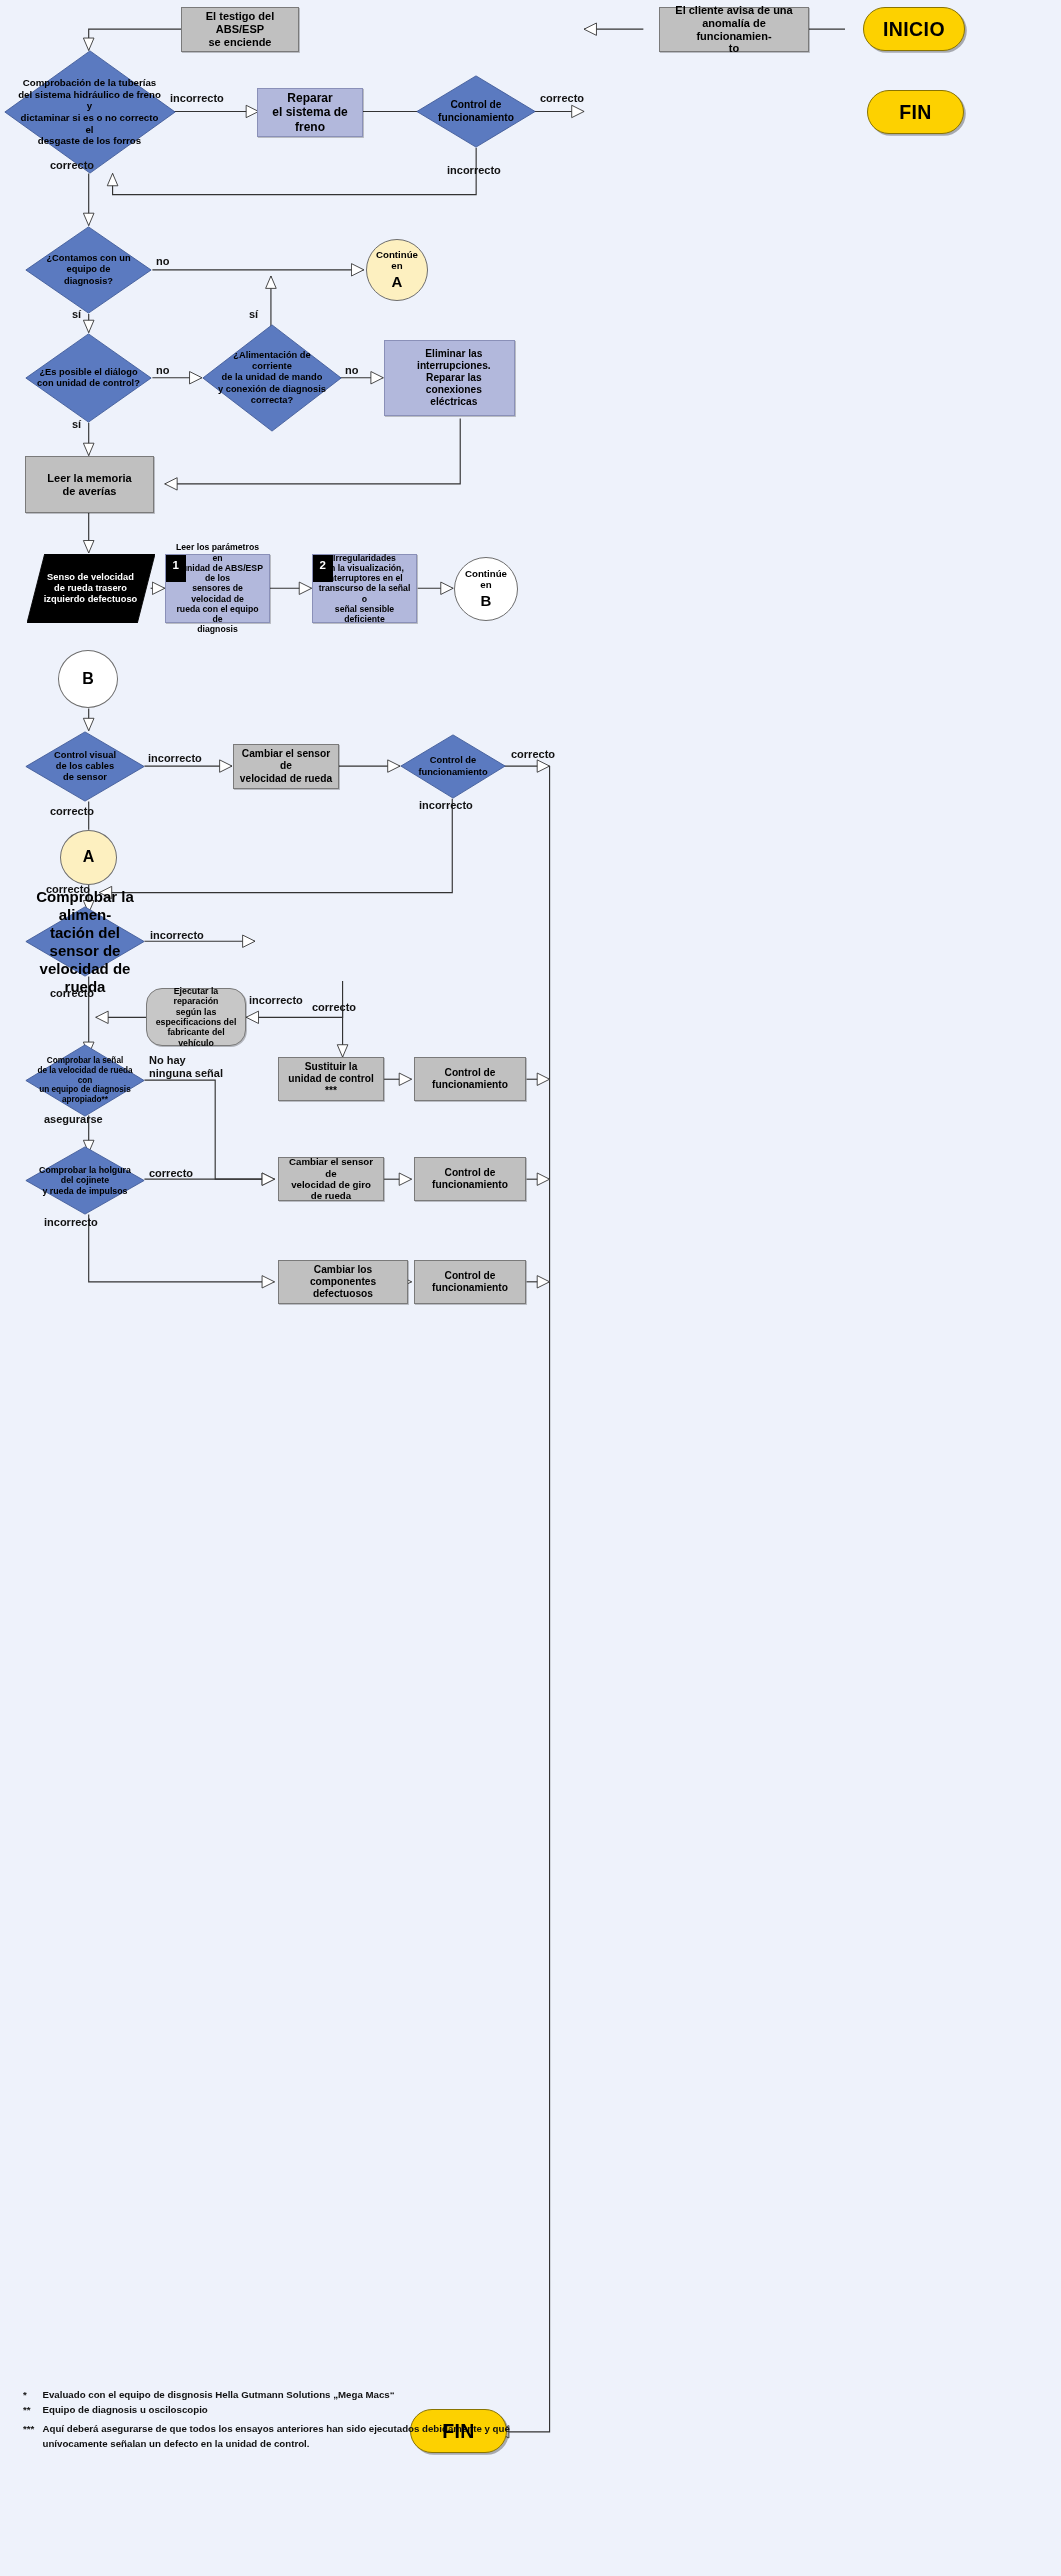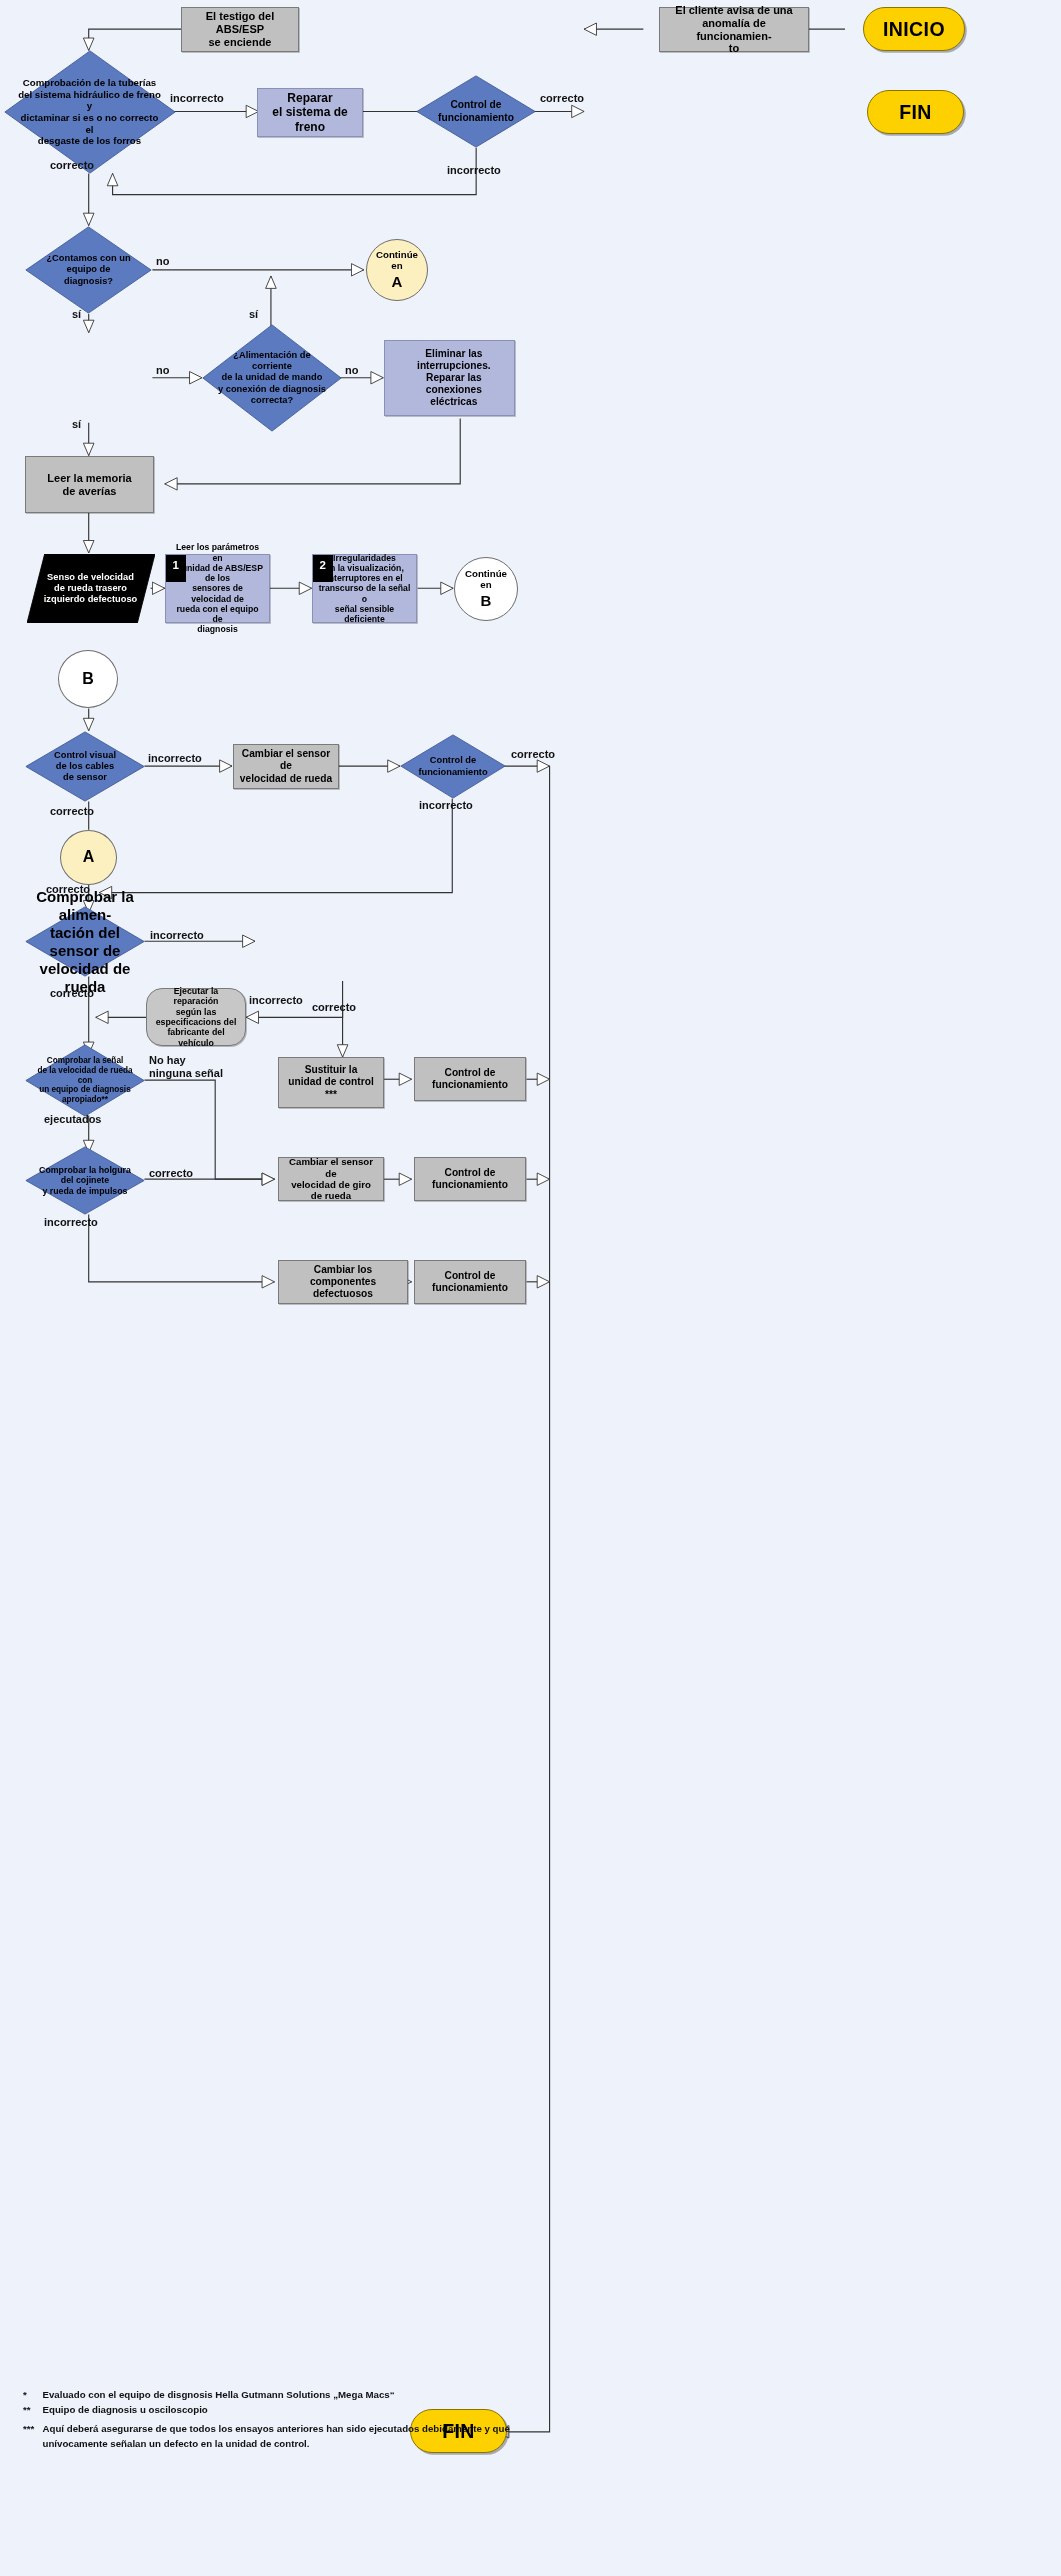--- a/index.html
+++ b/index.html
@@ -211,20 +211,27 @@
     </svg>
     <div class="txt" style="font-size:9.3px;white-space:pre-line;">¿Contamos con un equipo de
 diagnosis?</div>
   </div>
 
   <div class="node conn conn-yellow" style="left:366px;top:239px;width:62px;height:62px;flex-direction:column;">
     <span class="txt" style="font-size:9.7px;">Continúe en</span>
     <span class="txt" style="font-size:15px;margin-top:1.8px;">A</span>
   </div>
 
+  <div class="diamond" style="left:25px;top:333px;width:127px;height:90px;">
+    <svg class="shape" viewBox="0 0 144 102" preserveAspectRatio="none">
+      <polygon points="72,1 143,51 72,101 1,51" fill="#5b7ac0" stroke="#3f5a97" stroke-width="1"></polygon>
+    </svg>
+    <div class="txt" style="font-size:9.3px;white-space:pre-line;">¿Es posible el diálogo
+con unidad de control?</div>
+  </div>
 
   <div class="diamond" style="left:202px;top:324px;width:140px;height:108px;">
     <svg class="shape" viewBox="0 0 158 122" preserveAspectRatio="none">
       <polygon points="79,1 157,61 79,121 1,61" fill="#5b7ac0" stroke="#3f5a97" stroke-width="1"></polygon>
     </svg>
     <div class="txt" style="font-size:9.3px;white-space:pre-line;">¿Alimentación de corriente
 de la unidad de mando
 y conexión de diagnosis
 correcta?</div>
   </div>
@@ -312,21 +319,21 @@
   </div>
 
 
   <div class="node rect-lgrey" style="left:146px;top:988px;width:100px;height:58px;border-radius:16px;">
     <span class="txt" style="font-size:8.8px;white-space:pre-line;">Ejecutar la reparación
 según las
 especificacions del
 fabricante del vehículo</span>
   </div>
 
-  <div class="node rect-grey" style="left:278px;top:1057px;width:106px;height:51px;">
+  <div class="node rect-grey" style="left:278px;top:1057px;width:106px;height:44px;">
     <span class="txt" style="font-size:10.2px;white-space:pre-line;">Sustituir la
 unidad de control ***</span>
   </div>
 
   <div class="node rect-grey" style="left:414px;top:1057px;width:112px;height:44px;">
     <span class="txt" style="font-size:10.2px;white-space:pre-line;">Control de
 funcionamiento</span>
   </div>
 
   <div class="diamond" style="left:25px;top:1044px;width:120px;height:73px;">
@@ -392,21 +399,21 @@
   <div class="elabel" style="left:419px;top:799px;">incorrecto</div>
   <div class="elabel" style="left:46px;top:883px;">correcto</div>
 
   <div class="elabel" style="left:150px;top:929px;">incorrecto</div>
   <div class="elabel" style="left:50px;top:987px;">correcto</div>
   <div class="elabel" style="left:249px;top:994px;">incorrecto</div>
   <div class="elabel" style="left:312px;top:1001px;">correcto</div>
 
   <div class="elabel" style="left:149px;top:1054px;white-space:pre-line;">No hay
 ninguna señal</div>
-  <div class="elabel" style="left:44px;top:1113px;">ejecutados</div>
+  <div class="elabel" style="left:44px;top:1113px;">asegurarse</div>
   <div class="elabel" style="left:149px;top:1167px;">correcto</div>
   <div class="elabel" style="left:44px;top:1216px;">incorrecto</div>
 
   <div class="footnotes" style="left:23px;top:2388px;width:495px;">
     <div class="fn">
       <span class="mark">*</span>
       <span class="body">Evaluado con el equipo de disgnosis Hella Gutmann Solutions „Mega Macs“</span>
     </div>
     <div class="fn">
       <span class="mark">**</span>

